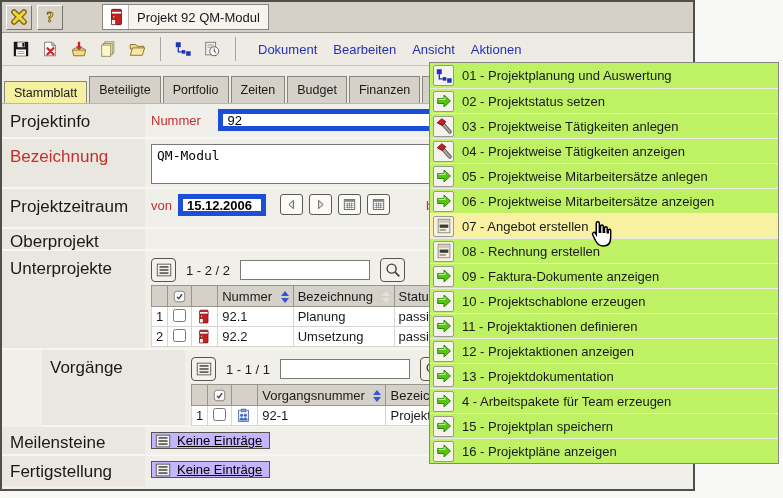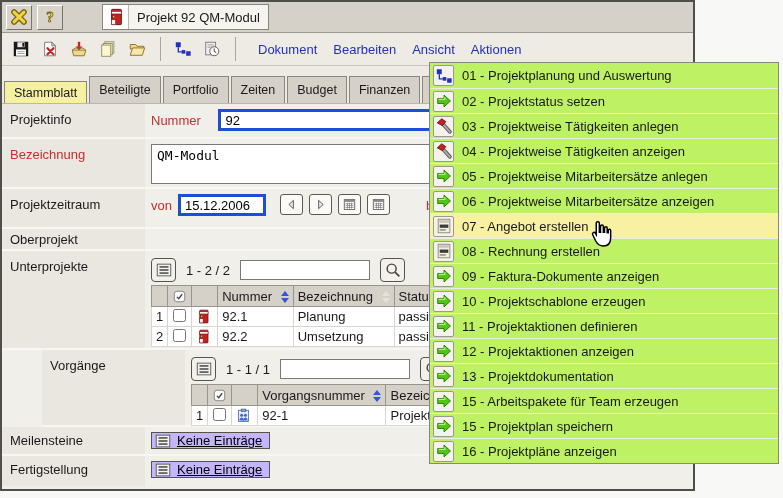--- a/index.html
+++ b/index.html
@@ -38,41 +38,41 @@
     padding:0 2px; border-bottom:1px solid #b9b7af; }
   .tab { height:27px; display:inline-flex; align-items:center; padding:0 9px;
     background:#d5d1c9; border:1px solid #888680; border-bottom:none;
     margin-right:2px; cursor:pointer; white-space:nowrap; font-size:12.5px; }
   .tab.active { background:#f6f1a1; height:22px; }
 
   
   .form { background:#f1efe9; }
   .frow { display:flex; border-bottom:2px solid #f7f6f2; }
   .frow .flabel { width:143px; flex:none; background:#e9e7e0; padding:8px 0 0 8px;
-    font-size:13px; }
+    font-size:17px; }
   .frow .ffield { flex:1; padding:5px 0 0 6px; position:relative; }
   .red { color:#c23030; }
   .r-projektinfo { height:35px; }
   .r-bezeichnung { height:50px; }
   .r-zeitraum { height:40px; }
   .r-oberprojekt { height:22px; }
   .r-unterprojekte { height:99px; }
   .r-vorgaenge { height:77px;margin-left:40px; }
   .r-meilensteine { height:29px; }
   .r-fertigstellung { height:30px; border-bottom:none; }
   .r-oberprojekt .flabel { padding-top:3px; }
   .r-meilensteine .flabel, .r-fertigstellung .flabel { padding-top:6px; }
 
-  .txt-input { height:22px; border:3px solid #1d4ed8; background:#fff; padding:2px 4px;
+  .txt-input { height:22px; border:5px solid #1d4ed8; background:#fff; padding:2px 4px;
     font-family:"Liberation Sans",sans-serif; font-size:13px; }
   .num-input { width:282px; }
   .desc-area { width:285px; height:40px; resize:none; border:1px solid #7a7a74;
     background:#fff; font-family:"DejaVu Sans Mono", monospace; font-size:13px;
     padding:3px 5px; }
-  .date-input { width:88px; font-size:13px; }
+  .date-input { width:88px; font-size:13px;font-weight:bold; }
   .inline-lbl { display:inline-block; padding-top:4px; vertical-align:top; }
   .zr-wrap { display:flex; align-items:flex-start; gap:6px; }
   .mini-btn { width:23px; height:21px; margin-top:0px; background:#fbfaf7;
     border:1px solid #5a5a55; border-radius:3px; display:inline-flex;
     align-items:center; justify-content:center; cursor:pointer; }
   .btn-gap { width:2px; }
 
   
   .grid-toolbar { display:flex; align-items:center; gap:10px; margin:2px 0 3px 0; }
   .rounded-btn { width:25px; height:24px; background:#f3f1ea; border:1px solid #55544f;
@@ -716,21 +716,21 @@
       <span class="mi-label">13 - Projektdokumentation</span>
     </div>
       <div class="menu-item">
       <span class="mi-iconbox">
         <span class="icon-slot">
             <svg class="icon-svg" viewBox="0 0 20 20">
               <use href="#sym-green-arrow"></use>
             </svg>
           </span>
       </span>
-      <span class="mi-label">15 - Arbeitspakete für Team erzeugen</span>
+      <span class="mi-label">4 - Arbeitspakete für Team erzeugen</span>
     </div>
       <div class="menu-item">
       <span class="mi-iconbox">
         <span class="icon-slot">
             <svg class="icon-svg" viewBox="0 0 20 20">
               <use href="#sym-green-arrow"></use>
             </svg>
           </span>
       </span>
       <span class="mi-label">15 - Projektplan speichern</span>

